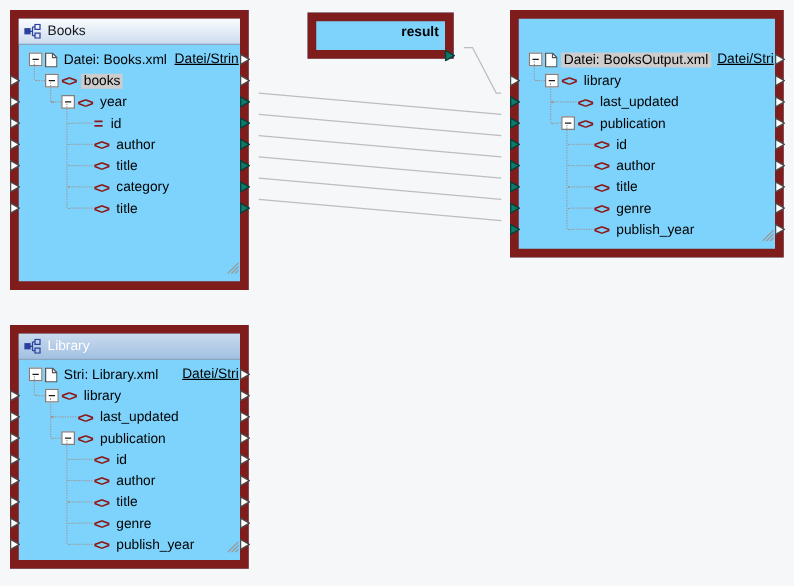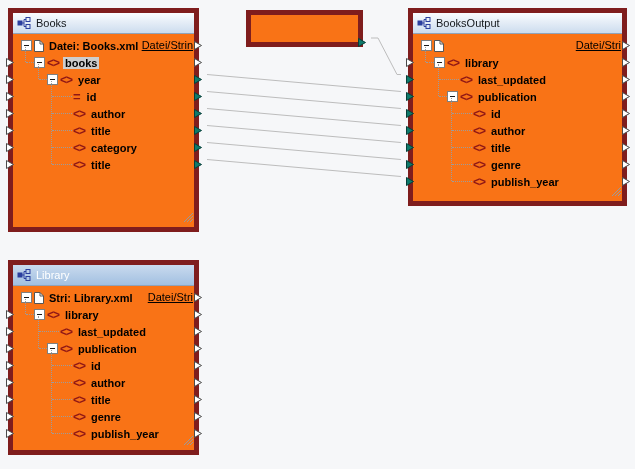--- a/index.html
+++ b/index.html
@@ -1,34 +1,34 @@
 <!DOCTYPE html>
 <html style="--canvas-bg: #f6f7f9; --component-header: #ccdcee; --component-header-active: #a2c0e1; --function-header: #f1edd8; --node-icon-maroon: #8e1616; --connected-triangle-teal: #0e7a6b; --wire-gray: #bdbdbd; --selection-gray: #cdcdcd;"><head>
 <meta charset="utf-8">
 <style>
   html,body{margin:0;padding:0;}
   body{font-family:"Liberation Sans",sans-serif;}
   #canvas{position:relative;width:635px;height:469px;background:var(--canvas-bg,#f6f7f9);overflow:hidden;}
 
   
-  .comp{position:absolute;background:#f97316;border:5px solid #7f1d1d;box-sizing:border-box;}
+  .comp{position:absolute;background:#7dd3fc;border:7px solid #7f1d1d;box-sizing:border-box;}
   .comp-hd{height:20px;display:flex;align-items:center;gap:5px;padding:0 4px;
            background:linear-gradient(180deg,#fafcfe 0%,var(--component-header,#ccdcee) 100%);
            border-bottom:1px solid #8fa3ba;font-size:11px;color:#14181c;}
   .comp.active .comp-hd{background:linear-gradient(180deg,#c9daee 0%,var(--component-header-active,#a2c0e1) 100%);color:#fff;}
   .chd-ic{flex:none;display:flex;}
 
   
   .r{position:absolute;left:0;right:0;height:17px;display:flex;align-items:center;font-size:11px;}
   .eb{flex:none;width:9px;height:9px;background:#fff;border:1px solid #7f7f7f;position:relative;box-sizing:content-box;}
   .eb::after{content:"";position:absolute;left:2px;right:2px;top:4px;border-top:1px solid #1a1a1a;}
   .ic-el{flex:none;color:var(--node-icon-maroon,#8e1616);font-weight:700;font-size:12px;letter-spacing:-1px;margin:0 4px 0 2px;line-height:1;}
   .ic-at{flex:none;color:var(--node-icon-maroon,#8e1616);font-weight:700;font-size:13px;margin:0 4px 0 2px;line-height:1;}
   .doc{flex:none;margin:0 3px 0 2px;display:flex;}
-  .lbl{font-weight:700;color:#000;padding:0 2px;white-space:nowrap;}
+  .lbl{font-weight:400;color:#000;padding:0 2px;white-space:nowrap;}
   .lbl.sel{background:var(--selection-gray,#cdcdcd);}
   .file-btn{position:absolute;right:1px;top:2px;font-size:11px;color:#000;text-decoration:underline;white-space:nowrap;background:transparent;border:none;padding:0;cursor:pointer;font-family:"Liberation Sans",sans-serif;}
 
   
   .conn{position:absolute;width:8px;height:9px;z-index:4;}
   .conn svg{display:block;}
   .conn[data-tri="out"] polygon{fill:#fff;stroke:#4a4a4a;stroke-width:1;}
   .conn[data-tri="in"]  polygon{fill:var(--connected-triangle-teal,#0e7a6b);stroke:#063f38;stroke-width:1;}
 
   
@@ -210,50 +210,41 @@
       </span>
 
     <span class="grip">
       <svg width="9" height="9" viewBox="0 0 9 9">
           <path d="M0 9 L9 0 M3 9 L9 3 M6 9 L9 6" stroke="#9a9a9a" fill="none"></path>
         </svg>
     </span>
   </div>
 
   <div class="comp" style="left:246px;top:10px;width:117px;height:37px;">
+    <div class="fn-row">
+      <span>result</span>
+    </div>
     <span class="conn" data-tri="in" style="right:-8px;top:23px;">
         <svg width="8" height="9" viewBox="0 0 8 9">
           <polygon points="0.5,0.5 7.5,4.5 0.5,8.5"></polygon>
         </svg>
       </span>
   </div>
 
   <div class="comp" style="left:408px;top:8px;width:219px;height:198px;">
-    <div class="comp-hd">
-      <span class="chd-ic">
-        <svg width="14" height="12" viewBox="0 0 14 12">
-            <g stroke="#2b3f9e" fill="none">
-              <rect x="1" y="4" width="4" height="4" fill="#2b3f9e"></rect>
-              <rect x="9" y="0.5" width="4" height="4"></rect>
-              <rect x="9" y="7.5" width="4" height="4"></rect>
-              <path d="M5 6 H7 M7 2.5 V9.5 M7 2.5 H9 M7 9.5 H9"></path>
-            </g>
-          </svg>
-      </span>
-      <span>BooksOutput</span>
-    </div>
 
     <div class="r" style="top:24px;">
       <span class="eb" style="margin-left:8px;"></span>
       <span class="doc">
         <svg width="10" height="12" viewBox="0 0 10 12">
             <path d="M0.5 0.5 H6 L9.5 4 V11.5 H0.5 Z" fill="#fff" stroke="#555"></path>
             <path d="M6 0.5 V4 H9.5" fill="none" stroke="#555"></path>
           </svg>
       </span>
+      <span class="lbl sel">Datei: BooksOutput.xml</span>
       <button class="file-btn">Datei/Stri</button>
     </div>
     <div class="r" style="top:41px;">
       <span class="eb" style="margin-left:21px;"></span>
       <span class="ic-el">&lt;&gt;</span>
       <span class="lbl">library</span>
     </div>
     <div class="r" style="top:58px;">
       <span class="ic-el" style="margin-left:47px;">&lt;&gt;</span>
       <span class="lbl">last_updated</span>

